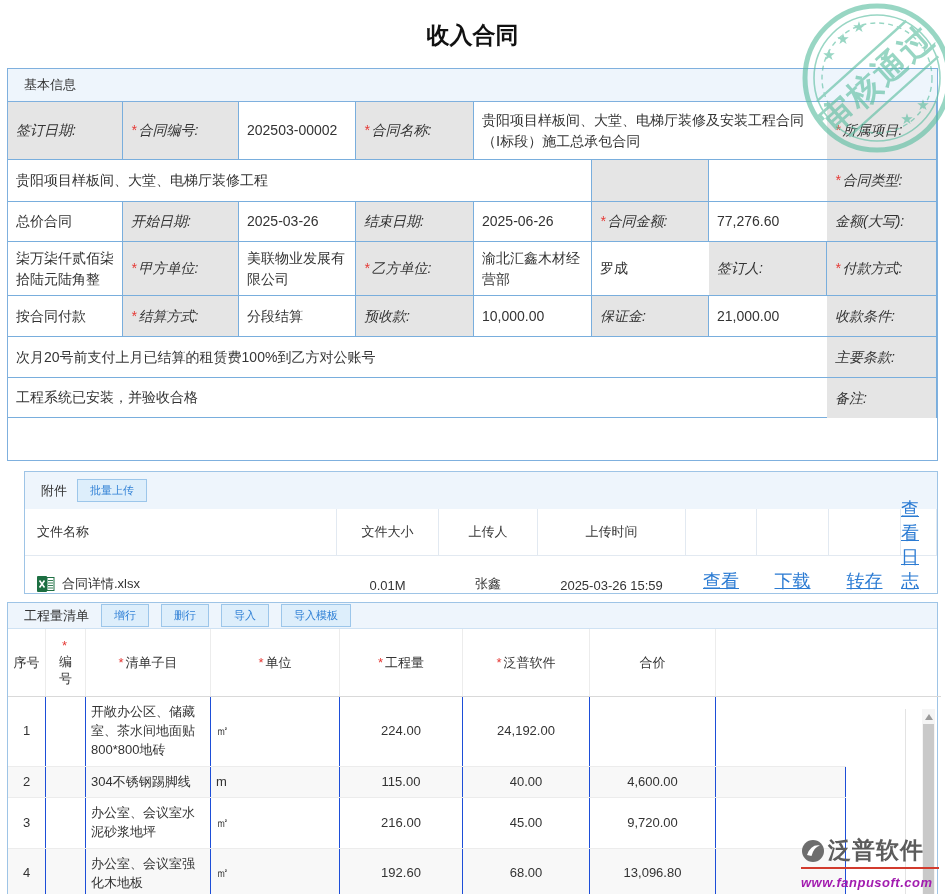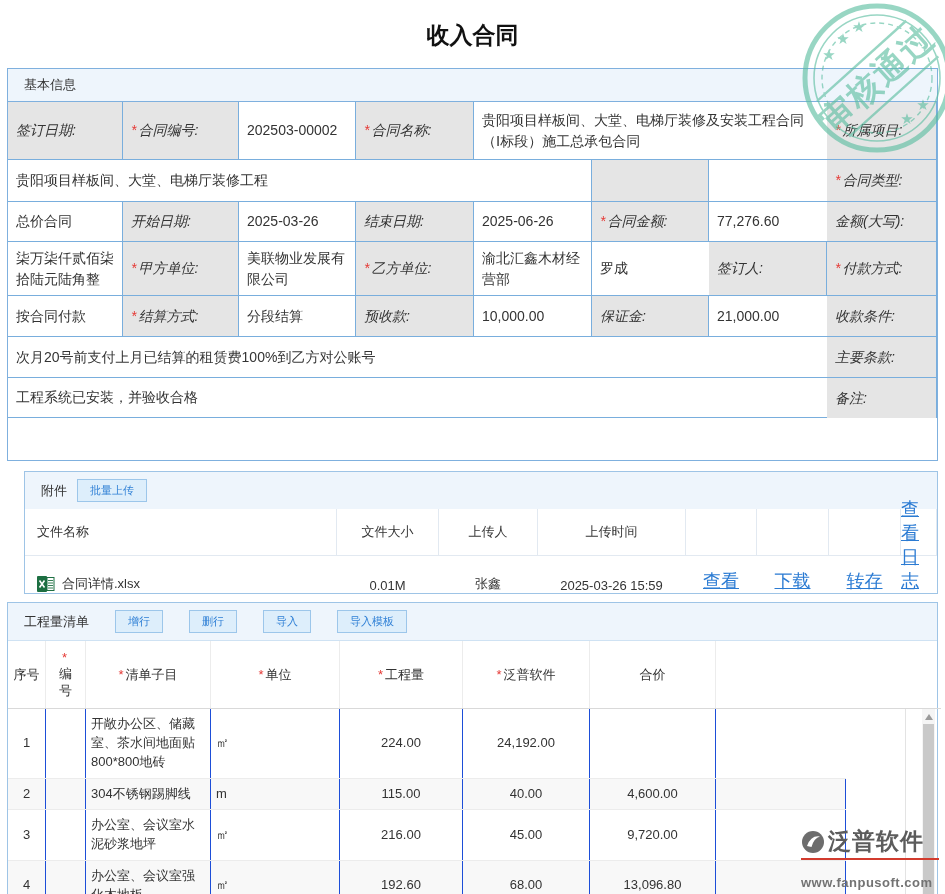--- a/index.html
+++ b/index.html
@@ -37,21 +37,21 @@
   .att-grid { display:grid; grid-template-columns:312px 102px 99px 148px 71px 72px 72px auto; font-size:13px; }
   .att-hcell { height:47px; display:flex; align-items:center; justify-content:center;
     border-right:1px solid #e2e9f1; border-bottom:1px solid #e2e9f1; color:#333; }
   .att-hcell.name { justify-content:flex-start; padding-left:12px; }
   .att-cell { height:37px; display:flex; align-items:flex-end; justify-content:center; border-right:1px solid #fff; }
   .att-cell.name { justify-content:flex-start; padding-left:12px; gap:7px; }
   .link { color:#2b7bd3; text-decoration:underline; cursor:pointer; font-size:18px; }
 
   
   .qt-section { margin-top:8px; height:294px; position:relative; border-bottom:none; }
-  .qt-head { height:38px; border-bottom:1px solid #cfe2f3; gap:26px; }
+  .qt-head { height:26px; border-bottom:1px solid #cfe2f3; gap:12px; }
   .qt-grid { display:grid; grid-template-columns:38px 40px 125px 129px 123px 127px 126px 130px; font-size:13px; }
   .qt-h { min-height:67px; display:flex; align-items:center; justify-content:center; text-align:center;
     border-right:1px solid #ececec; color:#333; padding:4px 2px; }
   .qt-h.note-h { justify-content:flex-start; padding-left:62px; }
   .qt-headrow { border-bottom:1px solid #d9d9d9; width:933px; }
   .qt-rows { width:838px; }
   .qt-row { display:grid; grid-template-columns:38px 40px 125px 129px 123px 127px 126px 130px;
     border-bottom:1px solid #ececec; font-size:13px; }
   .qt-row.alt { background:#f8f8f8; }
   .qt-c { display:flex; align-items:center; border-right:1px solid #1d4ed8; padding:6px 5px; line-height:1.45; }
@@ -67,22 +67,22 @@
   .scroll-thumb { width:11px; margin:0 auto; background:#c9c9c9; height:170px; }
 
   
   .stamp { position:absolute; top:0; right:-22px; width:190px; height:165px; z-index:50;
     opacity:0.62; pointer-events:none; }
 
   
   .footer-brand { position:absolute; right:6px; bottom:4px; z-index:40; width:138px; }
   .brand-row { display:flex; align-items:center; gap:3px; }
   .brand-name { font-size:23px; font-weight:bold; color:#5c5c5c; letter-spacing:1px; }
-  .brand-url { border-top:2px solid #d23b2e; margin-top:1px; padding-top:15px;
-    color:#737373; font-size:13px; font-weight:bold; letter-spacing:0.5px; }
+  .brand-url { border-top:2px solid #d23b2e; margin-top:1px; padding-top:6px;
+    color:#a21caf; font-size:13px; font-weight:bold; letter-spacing:0.5px;font-style:italic; }
 </style>
 </head>
 <body>
 
 <div class="page">
 
   <div class="page-title">收入合同</div>
 
   <svg class="stamp" viewBox="0 0 190 165">
     <g transform="translate(100,78)" fill="none" stroke="#5abda0">

